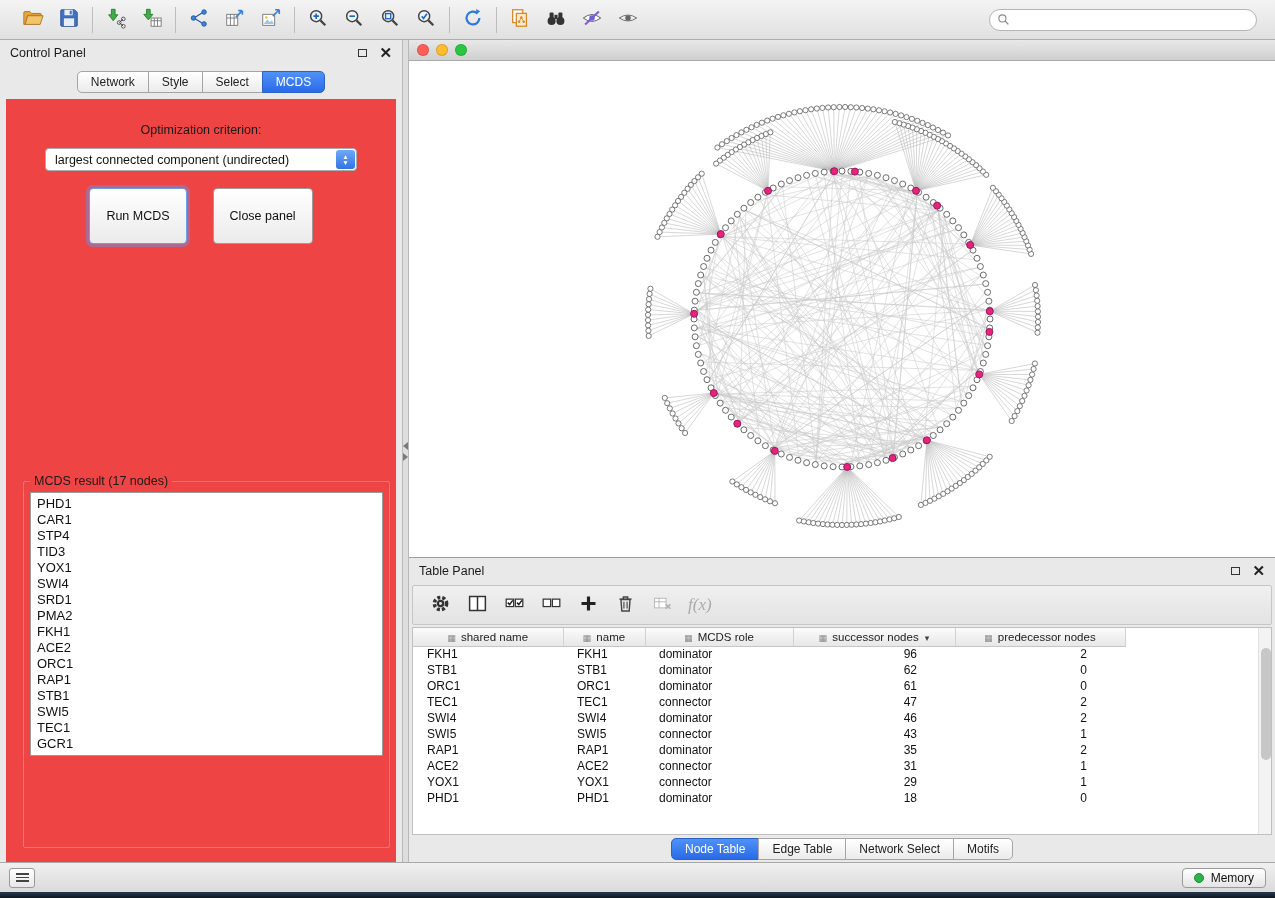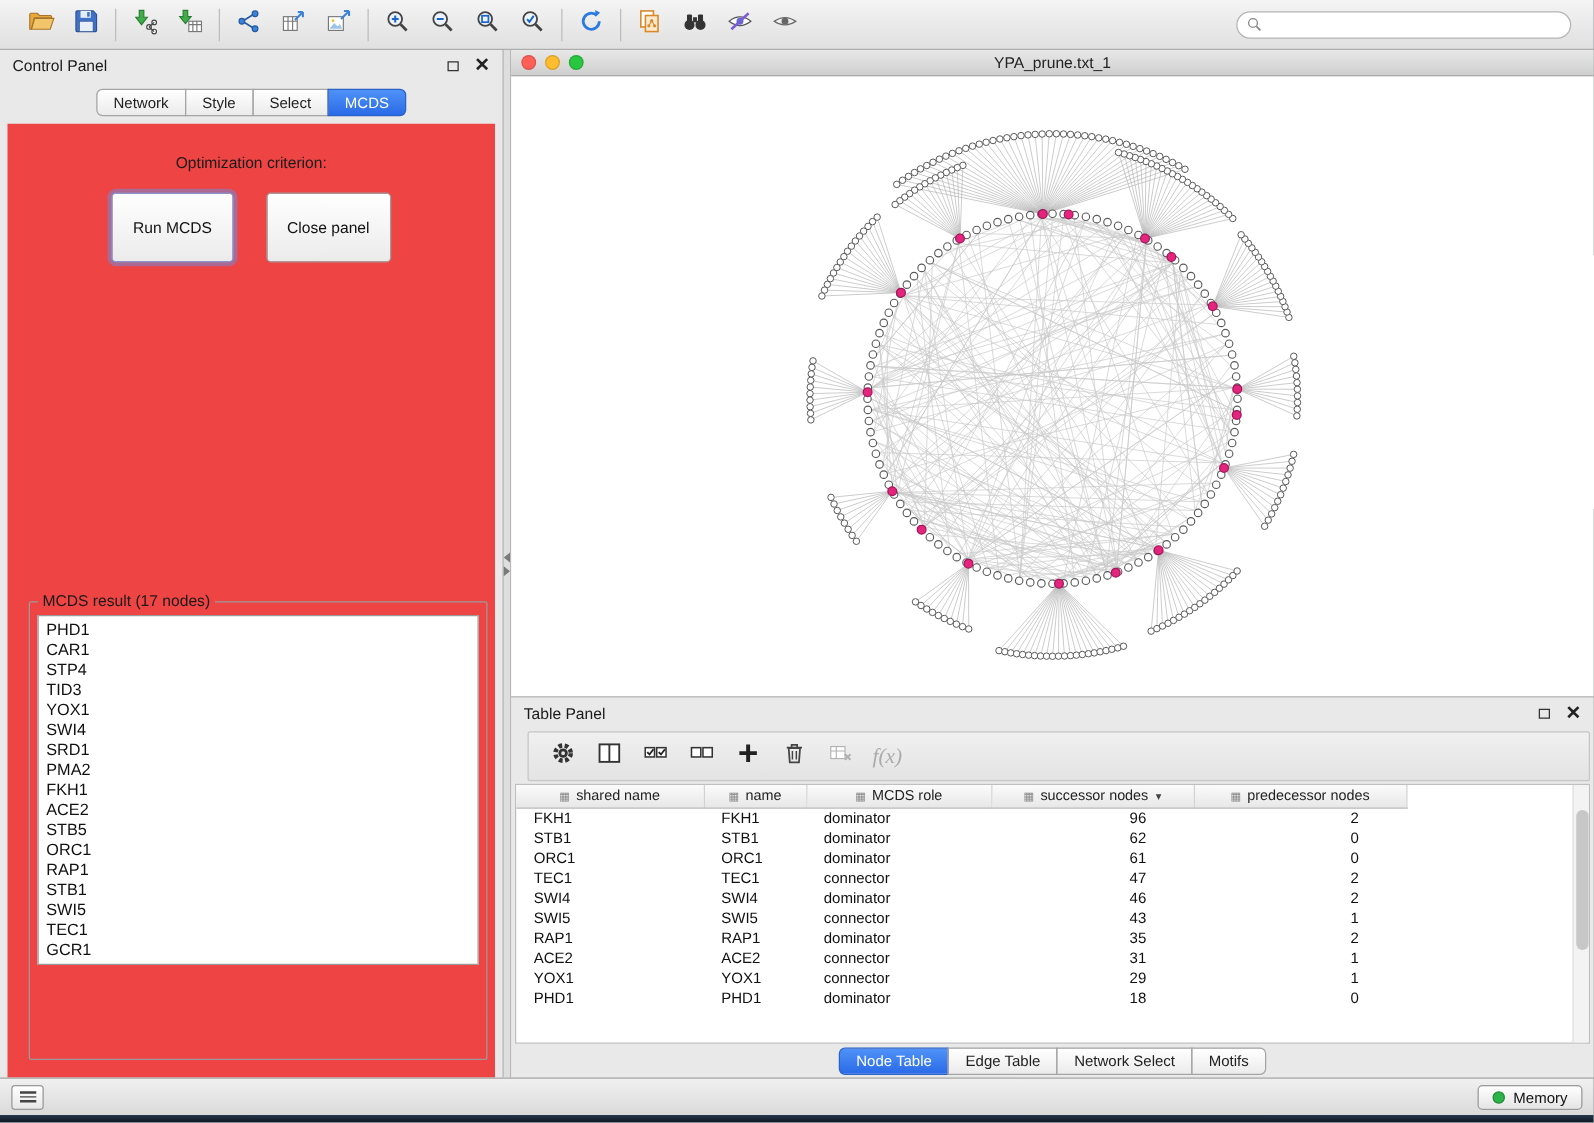--- a/index.html
+++ b/index.html
@@ -66,21 +66,21 @@
   .net-titlebar { height:21px; background:linear-gradient(#e8e8e8,#cfcfcf); border-bottom:1px solid #ababab;
                   position:relative; display:flex; align-items:center; padding:0 8px; flex:0 0 auto; }
   .traffic { display:flex; gap:7px; z-index:2; }
   .light { width:12px; height:12px; border-radius:50%; border:0.5px solid rgba(0,0,0,.15); }
   .net-title { position:absolute; left:0; right:0; text-align:center; font-size:12.5px; color:#222; }
   .net-canvas { flex:1; background:#fff; min-height:0; }
   .net-canvas svg { width:100%; height:100%; display:block; }
 
   
   .table-panel { flex:1; display:flex; flex-direction:column; background:#e9e9e9; min-height:0; }
-  .tp-toolbar { height:40px; margin:1px 3px 2px 13px; background:linear-gradient(#f0f0f0,#e3e3e3);
+  .tp-toolbar { height:40px; margin:1px 3px 2px 3px; background:linear-gradient(#f0f0f0,#e3e3e3);
                 border:1px solid #c6c6c6; border-radius:2px; display:flex; align-items:center; gap:7px; padding:0 12px; flex:0 0 auto; }
   .tt-btn { width:30px; height:30px; display:flex; align-items:center; justify-content:center; }
   .tt-btn svg { width:21px; height:21px; }
   .fx { font-family:"Liberation Serif", serif; font-style:italic; font-size:17px; color:#aaa; padding-left:4px; }
 
   .table-area { flex:1; margin:0 3px; background:#fff; border:1px solid #bfbfbf; position:relative; overflow:hidden; min-height:0; }
   table.node-table { border-collapse:collapse; table-layout:fixed; font-size:12px; color:#111; }
   table.node-table th { height:18px; font-weight:normal; font-size:11.5px; color:#222; text-align:center;
        background:linear-gradient(#fbfbfb,#e7e7e7); border-right:1px solid #d2d2d2; border-bottom:1px solid #c6c6c6;
        padding:0 3px; white-space:nowrap; overflow:hidden; cursor:default; }
@@ -276,59 +276,64 @@
         </span>
       </div>
       <div class="seg-tabs">
           <div class="tab">Network</div>
           <div class="tab">Style</div>
           <div class="tab">Select</div>
           <div class="tab selected">MCDS</div>
         </div>
       <div class="cp-body">
         <div class="opt-label">Optimization criterion:</div>
+        <div class="dropdown">
+          <span>largest connected component (undirected)</span>
+          <span class="dd-arrows">
+              <span>▲</span>
+              <span>▼</span>
+            </span>
+        </div>
         <div class="btn-row">
           <button class="btn focused">Run MCDS</button>
           <button class="btn">Close panel</button>
         </div>
         <fieldset class="mcds">
           <legend>MCDS result (17 nodes)</legend>
           <div class="result-list">
               <div class="result-item">PHD1</div>
               <div class="result-item">CAR1</div>
               <div class="result-item">STP4</div>
               <div class="result-item">TID3</div>
               <div class="result-item">YOX1</div>
               <div class="result-item">SWI4</div>
               <div class="result-item">SRD1</div>
               <div class="result-item">PMA2</div>
               <div class="result-item">FKH1</div>
               <div class="result-item">ACE2</div>
-              <div class="result-item">STB5</div>
               <div class="result-item">ORC1</div>
               <div class="result-item">RAP1</div>
               <div class="result-item">STB1</div>
               <div class="result-item">SWI5</div>
               <div class="result-item">TEC1</div>
               <div class="result-item">GCR1</div>
             </div>
         </fieldset>
       </div>
     </div>
 
     <div class="splitter">
       <span class="spl-arrow spl-left"></span>
       <span class="spl-arrow spl-right"></span>
     </div>
 
     <div class="right">
 
       <div class="network-window">
         <div class="net-titlebar">
-          <span class="net-title">YPA_prune.txt_1</span>
           <span class="traffic">
             <span class="light" style="background:#ff5f57"></span>
             <span class="light" style="background:#febc2e"></span>
             <span class="light" style="background:#29c73f"></span>
           </span>
         </div>
         <div class="net-canvas">
           <svg viewBox="0 0 866 496" preserveAspectRatio="xMidYMid meet">
               <g>
                 <line x1="424.2" y1="113.3" x2="500.4" y2="129.6" stroke="#c9c9c9" stroke-width="0.55"></line>

